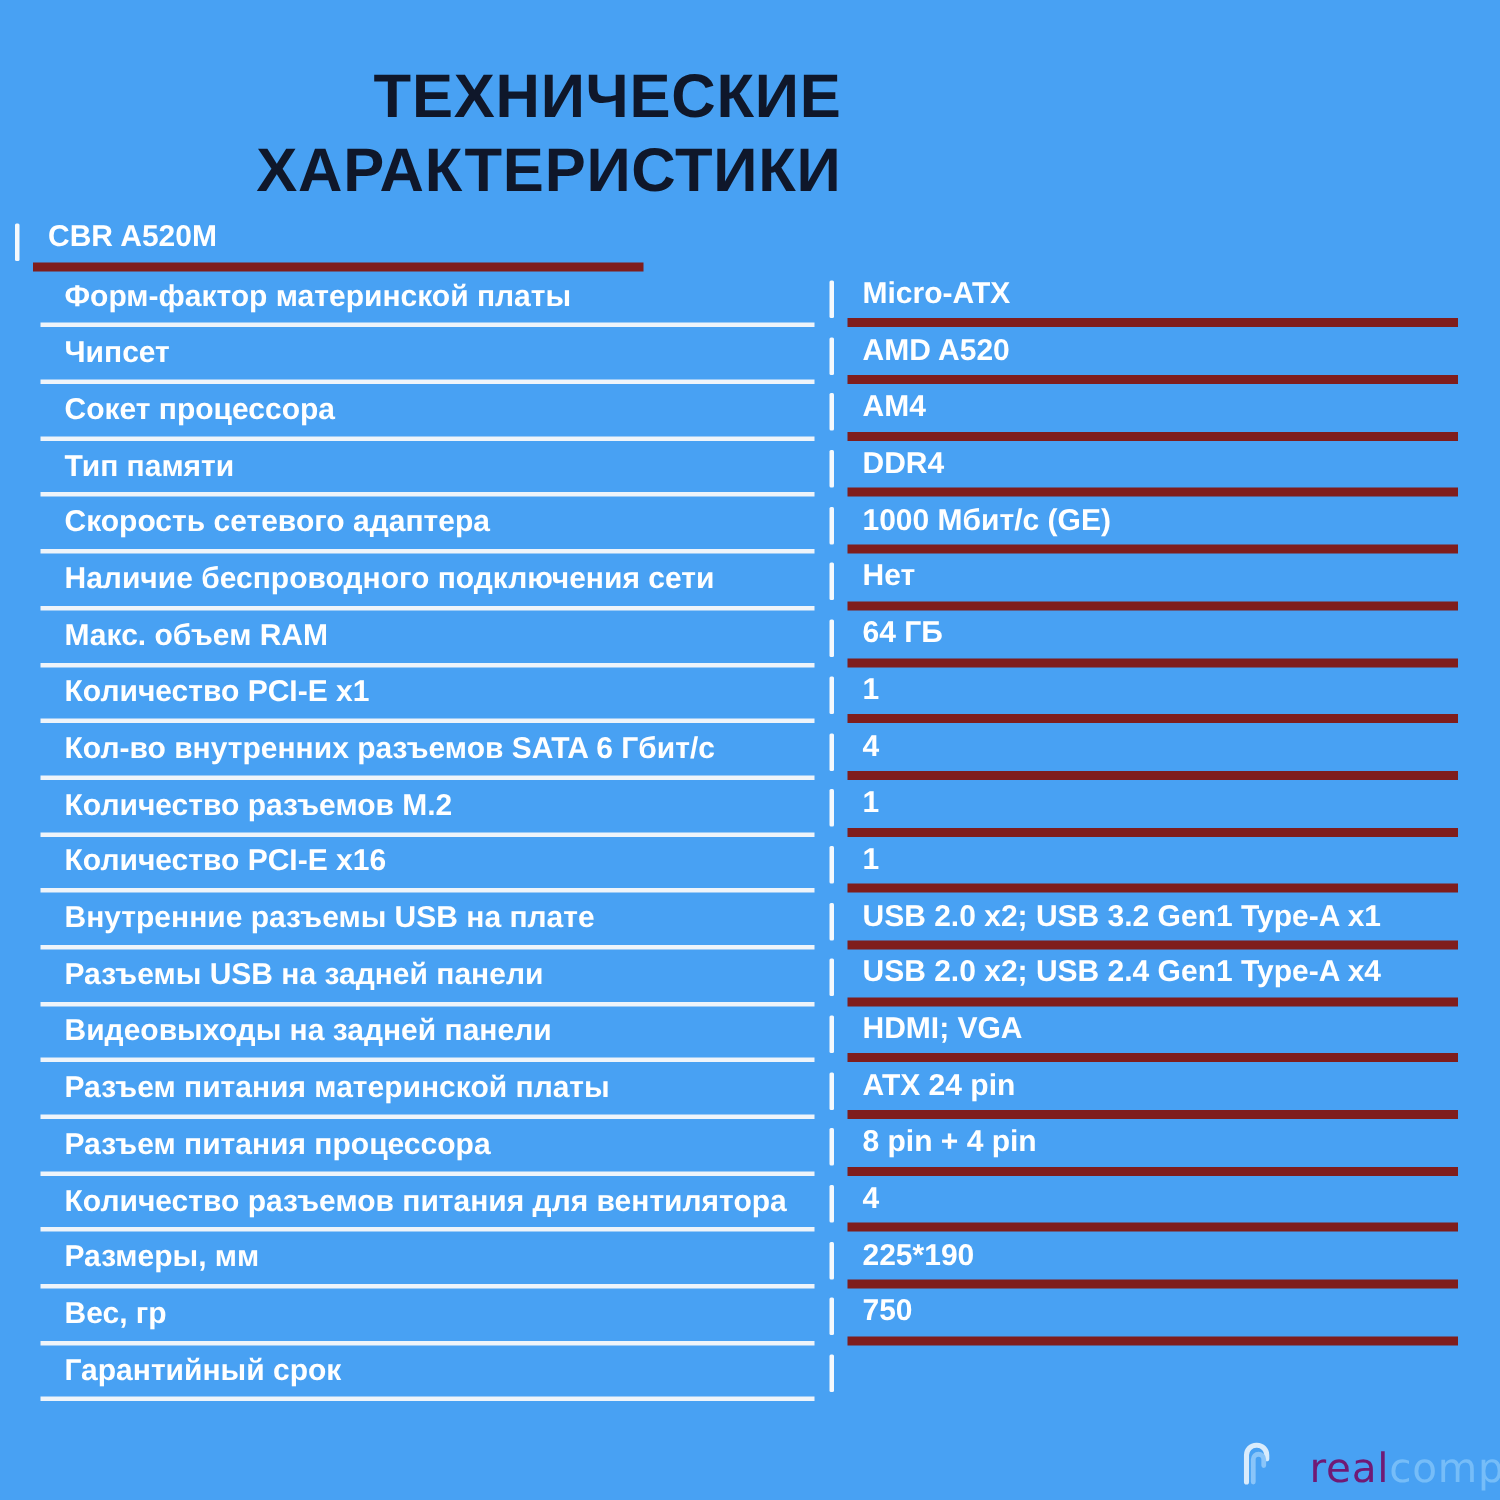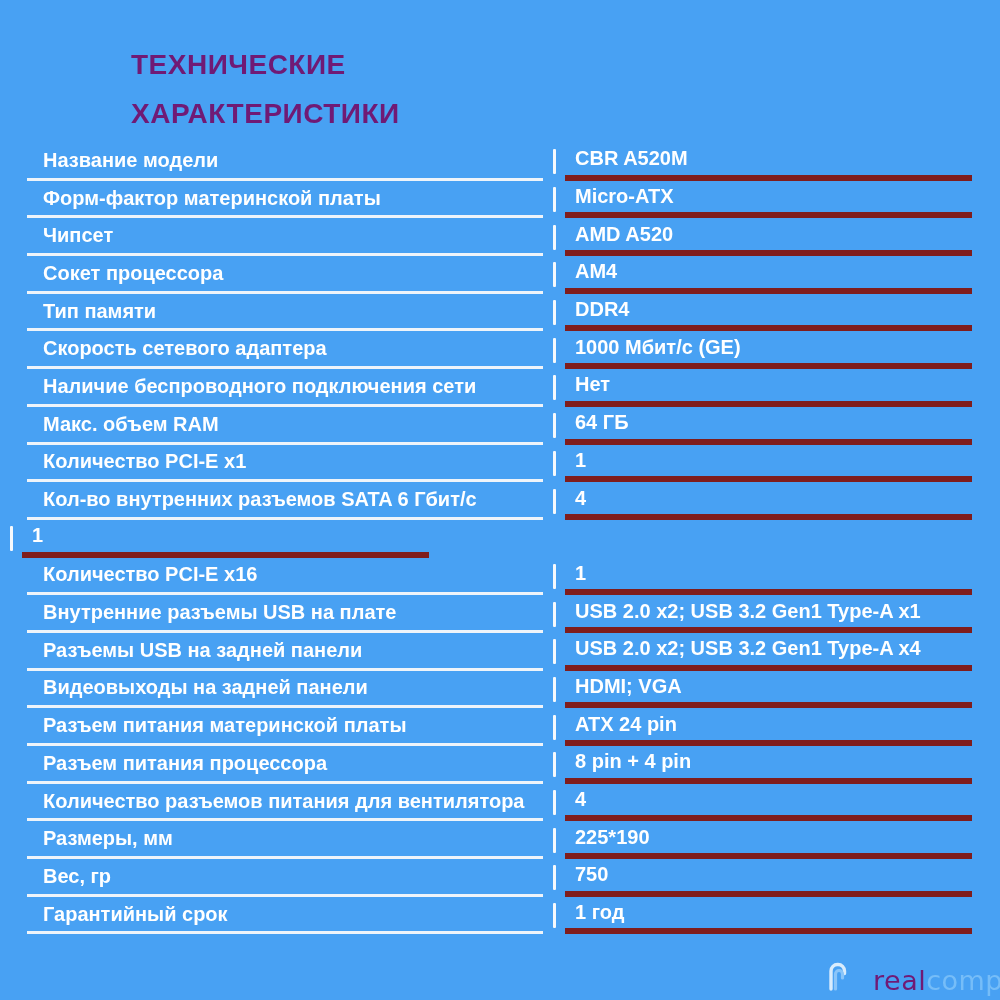--- a/index.html
+++ b/index.html
@@ -12,25 +12,26 @@
     overflow: hidden;
     position: relative;
     background: #48a1f3;
     font-family: "Liberation Sans", "DejaVu Sans", sans-serif;
     color: #ffffff;
   }
   .title {
     margin: 0;
     padding: 40px 0 0 131px;
     width: 430px;
-    font-size: 28px;
+    font-size: 41px;
     line-height: 49px;
     font-weight: 700;
     letter-spacing: 0.5px;
-    color: #701a75;
+    color: #0f172a;
+    text-align: right;
   }
   .table {
     margin-top: 5px;
   }
   .row {
     display: flex;
     height: 37.7px;
     align-items: stretch;
   }
   .cell-label {
@@ -85,21 +86,20 @@
   .watermark .wm-second { color: #76bdf8; }
   .wm-icon { display: block; }
 </style>
 </head>
 <body>
 
 <h1 class="title">ТЕХНИЧЕСКИЕ ХАРАКТЕРИСТИКИ</h1>
 
 <div class="table" id="specs-table">
     <div class="row">
-      <div class="cell-label">Название модели</div>
       <div class="cell-gap">
         <span class="vbar"></span>
       </div>
       <div class="cell-value">CBR A520M</div>
     </div>
     <div class="row">
       <div class="cell-label">Форм-фактор материнской платы</div>
       <div class="cell-gap">
         <span class="vbar"></span>
       </div>
@@ -155,20 +155,21 @@
       <div class="cell-value">1</div>
     </div>
     <div class="row">
       <div class="cell-label">Кол-во внутренних разъемов SATA 6 Гбит/с</div>
       <div class="cell-gap">
         <span class="vbar"></span>
       </div>
       <div class="cell-value">4</div>
     </div>
     <div class="row">
+      <div class="cell-label">Количество разъемов M.2</div>
       <div class="cell-gap">
         <span class="vbar"></span>
       </div>
       <div class="cell-value">1</div>
     </div>
     <div class="row">
       <div class="cell-label">Количество PCI-E x16</div>
       <div class="cell-gap">
         <span class="vbar"></span>
       </div>
@@ -179,21 +180,21 @@
       <div class="cell-gap">
         <span class="vbar"></span>
       </div>
       <div class="cell-value">USB 2.0 x2; USB 3.2 Gen1 Type-A x1</div>
     </div>
     <div class="row">
       <div class="cell-label">Разъемы USB на задней панели</div>
       <div class="cell-gap">
         <span class="vbar"></span>
       </div>
-      <div class="cell-value">USB 2.0 x2; USB 3.2 Gen1 Type-A x4</div>
+      <div class="cell-value">USB 2.0 x2; USB 2.4 Gen1 Type-A x4</div>
     </div>
     <div class="row">
       <div class="cell-label">Видеовыходы на задней панели</div>
       <div class="cell-gap">
         <span class="vbar"></span>
       </div>
       <div class="cell-value">HDMI; VGA</div>
     </div>
     <div class="row">
       <div class="cell-label">Разъем питания материнской платы</div>
@@ -228,21 +229,20 @@
       <div class="cell-gap">
         <span class="vbar"></span>
       </div>
       <div class="cell-value">750</div>
     </div>
     <div class="row">
       <div class="cell-label">Гарантийный срок</div>
       <div class="cell-gap">
         <span class="vbar"></span>
       </div>
-      <div class="cell-value">1 год</div>
     </div>
   </div>
 
 <div class="watermark">
   <span class="wm-icon">
     <svg width="24" height="30" viewBox="0 0 24 30">
       <path d="M6 27 V9 a6.5 6.5 0 0 1 6.5-6.5 h0.5 a6.5 6.5 0 0 1 6.5 6.5 v2.5" fill="none" stroke="#d9ecfc" stroke-width="3.4" stroke-linecap="round"></path>
       <path d="M10.5 27 V12 a3.5 3.5 0 0 1 7 0 v4" fill="none" stroke="#8ac5f9" stroke-width="3.2" stroke-linecap="round"></path>
     </svg>
   </span>

